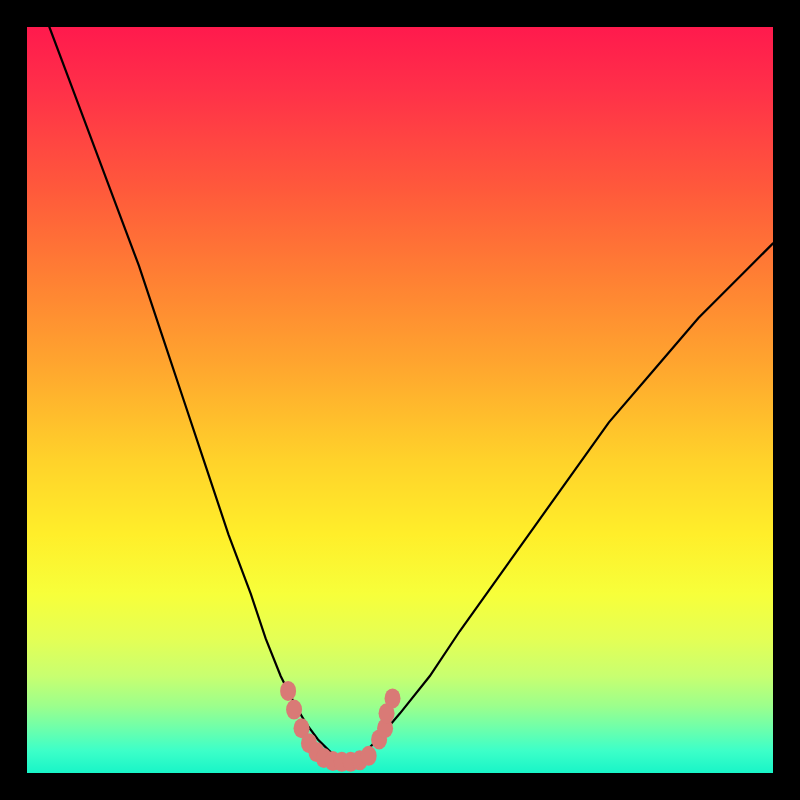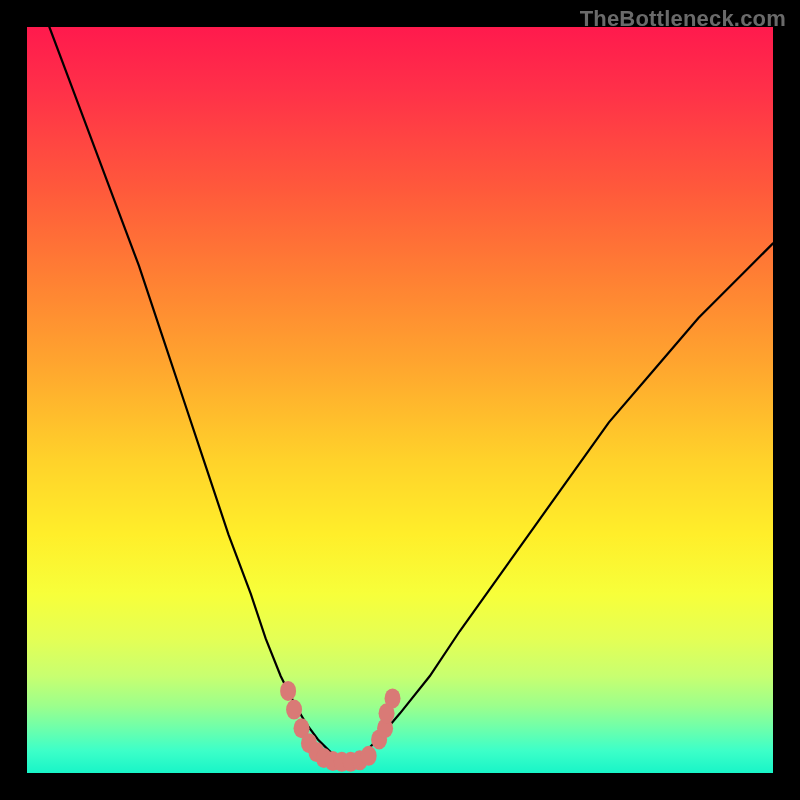--- a/index.html
+++ b/index.html
@@ -91,14 +91,13 @@
           <ellipse cx="323.76" cy="734.81" rx="8" ry="10" class="marker"></ellipse>
           <ellipse cx="332.72" cy="733.32" rx="8" ry="10" class="marker"></ellipse>
           <ellipse cx="341.67" cy="728.84" rx="8" ry="10" class="marker"></ellipse>
           <ellipse cx="352.11" cy="712.43" rx="8" ry="10" class="marker"></ellipse>
           <ellipse cx="358.08" cy="701.24" rx="8" ry="10" class="marker"></ellipse>
           <ellipse cx="359.57" cy="686.32" rx="8" ry="10" class="marker"></ellipse>
           <ellipse cx="365.54" cy="671.40" rx="8" ry="10" class="marker"></ellipse>
         </g>
     </svg>
   </div>
-  <div class="watermark">TheBottleneck.com</div>
 </div>
 
 </body></html>

